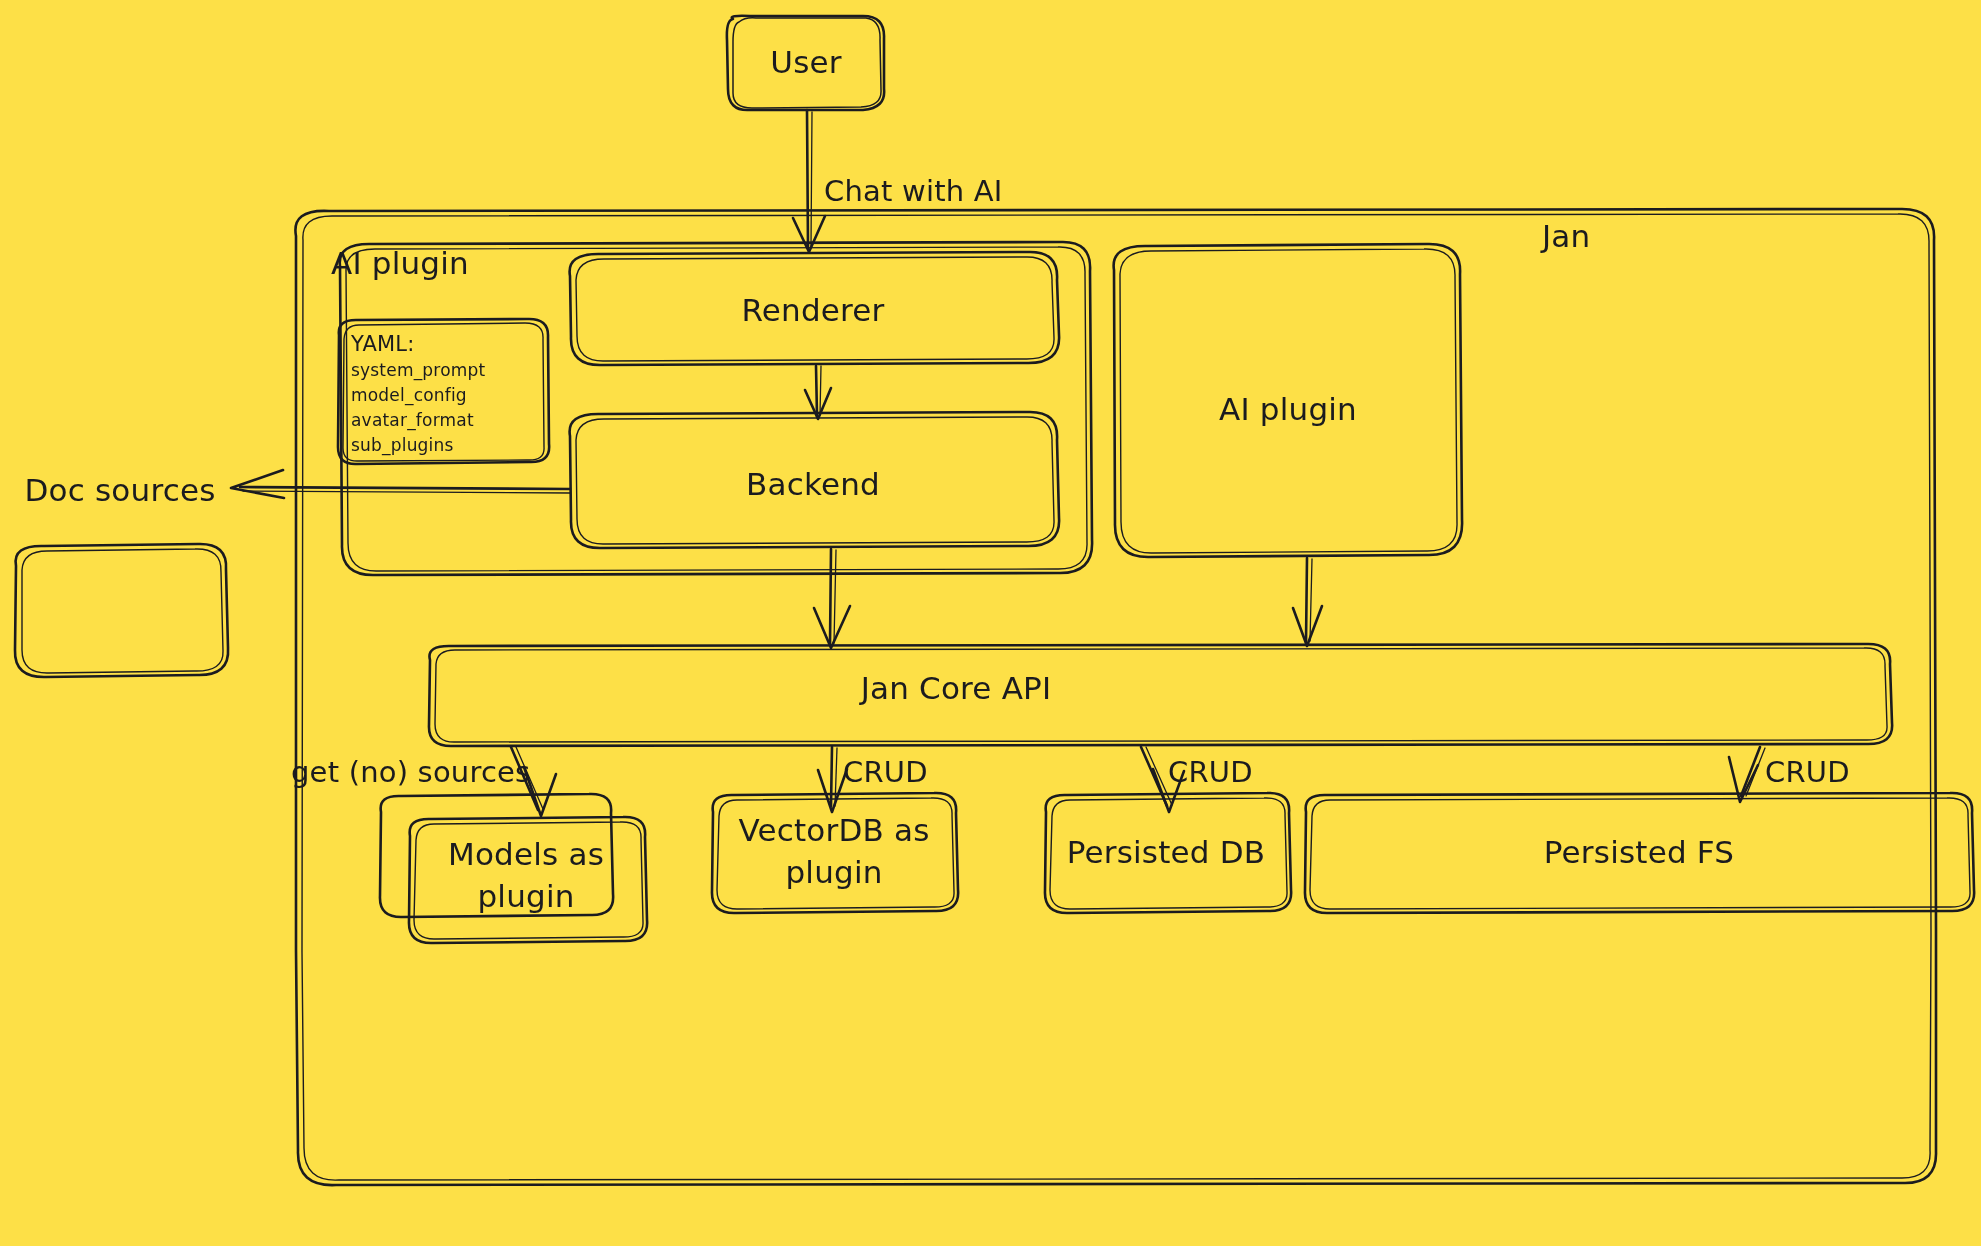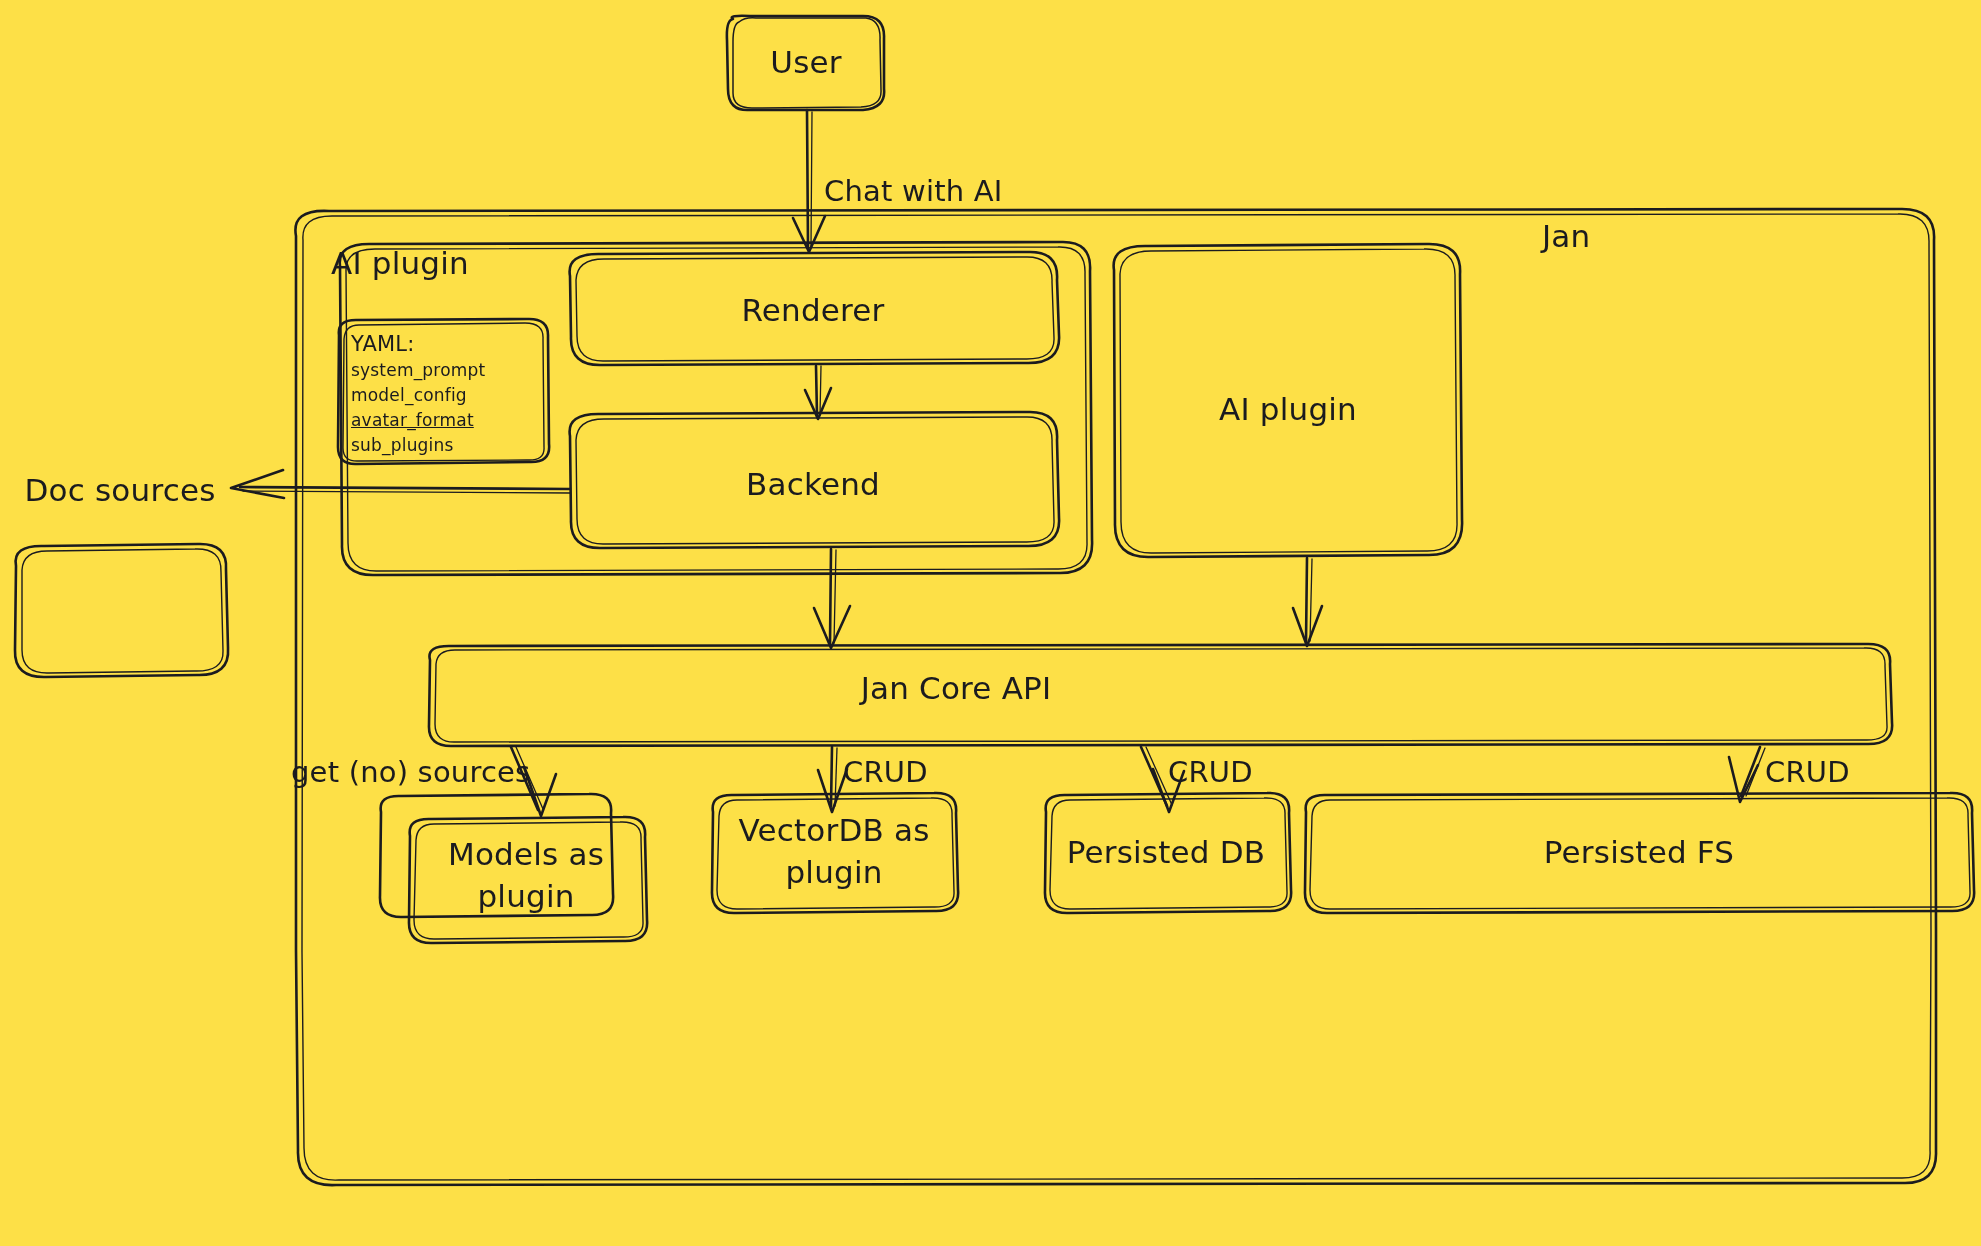--- a/index.html
+++ b/index.html
@@ -183,21 +183,21 @@
 
   <div class="lbl node-label center" style="left:806px; top:62px;">User</div>
 
   <div class="lbl group-label" style="left:1542px; top:218px;">Jan</div>
 
   <div class="lbl group-label" style="left:331px; top:245px;">AI plugin</div>
 
   <div class="lbl yaml-title" style="left:351px; top:332px;">YAML:</div>
   <div class="lbl yaml-text" style="left:351px; top:358px;">system_prompt</div>
   <div class="lbl yaml-text" style="left:351px; top:383px;">model_config</div>
-  <div class="lbl yaml-text" style="left:351px; top:408px;text-decoration:underline;">avatar_format</div>
+  <div class="lbl yaml-text" style="left:351px; top:408px;">avatar_format</div>
   <div class="lbl yaml-text" style="left:351px; top:433px;">sub_plugins</div>
 
   <div class="lbl node-label center" style="left:813px; top:310px;">Renderer</div>
 
   <div class="lbl node-label center" style="left:813px; top:484px;">Backend</div>
 
   <div class="lbl node-label center" style="left:1288px; top:409px;">AI plugin</div>
 
   <div class="lbl node-label center" style="left:120px; top:490px;">Doc sources</div>
 

